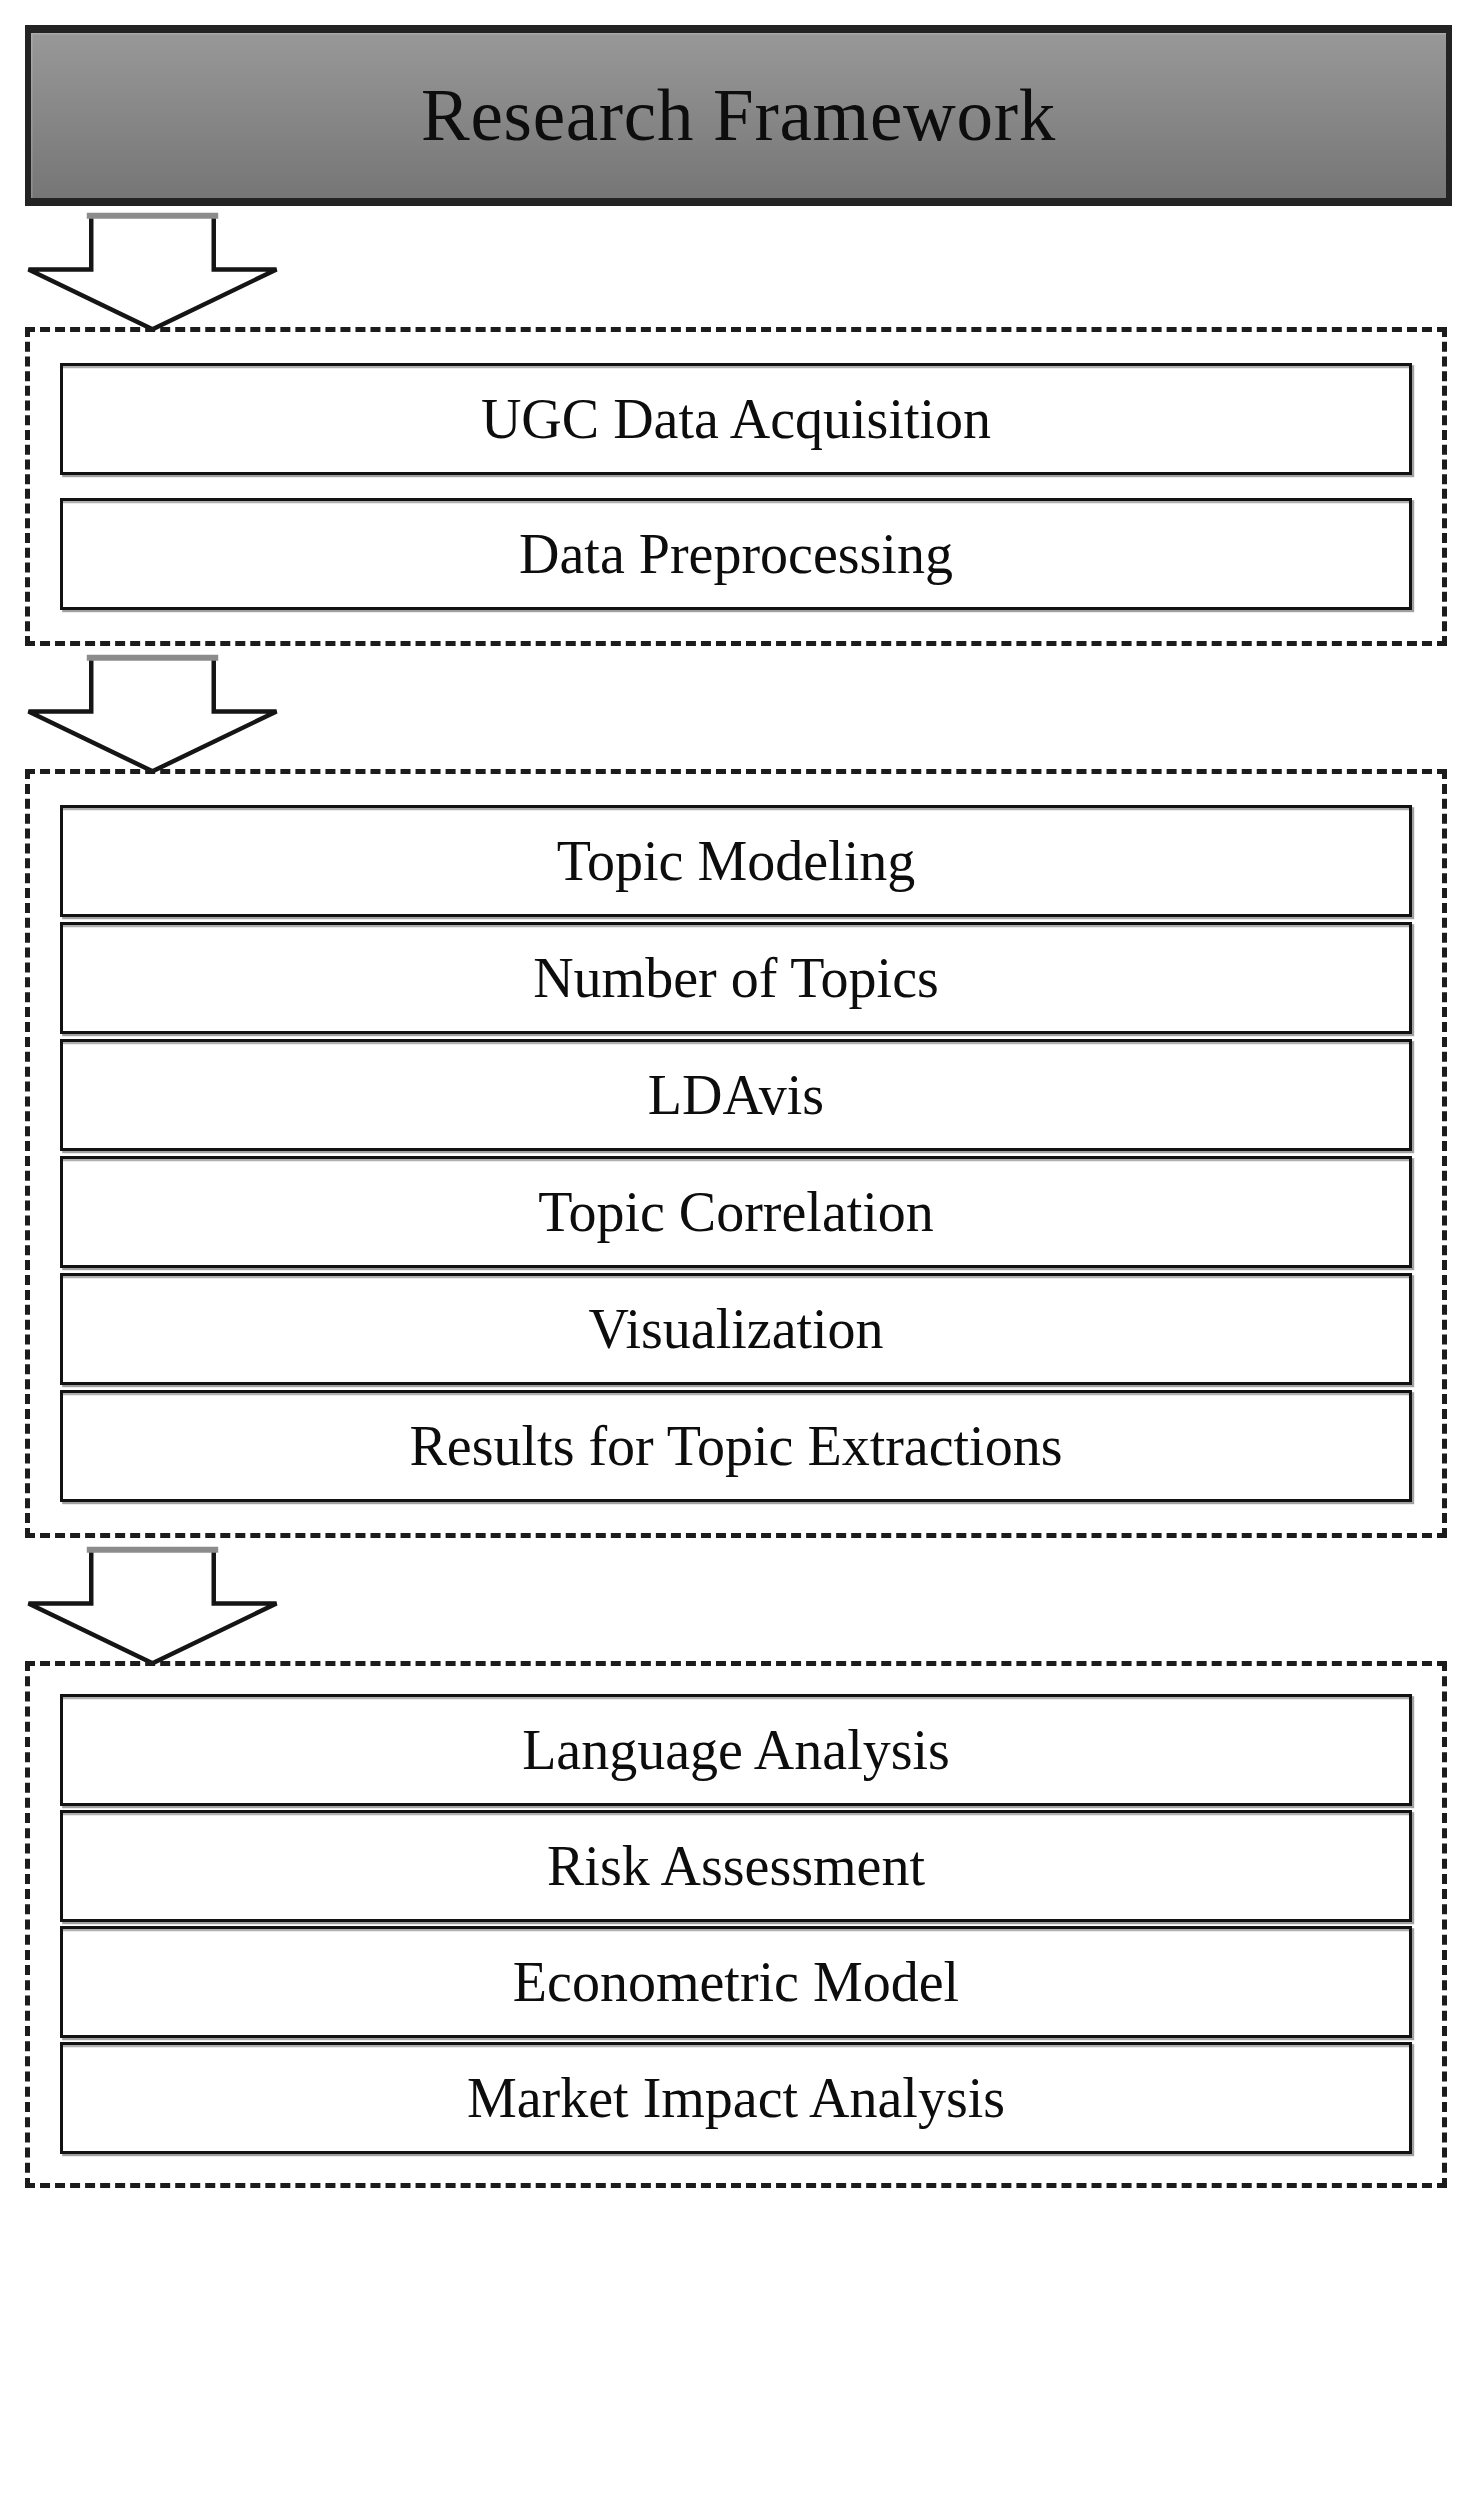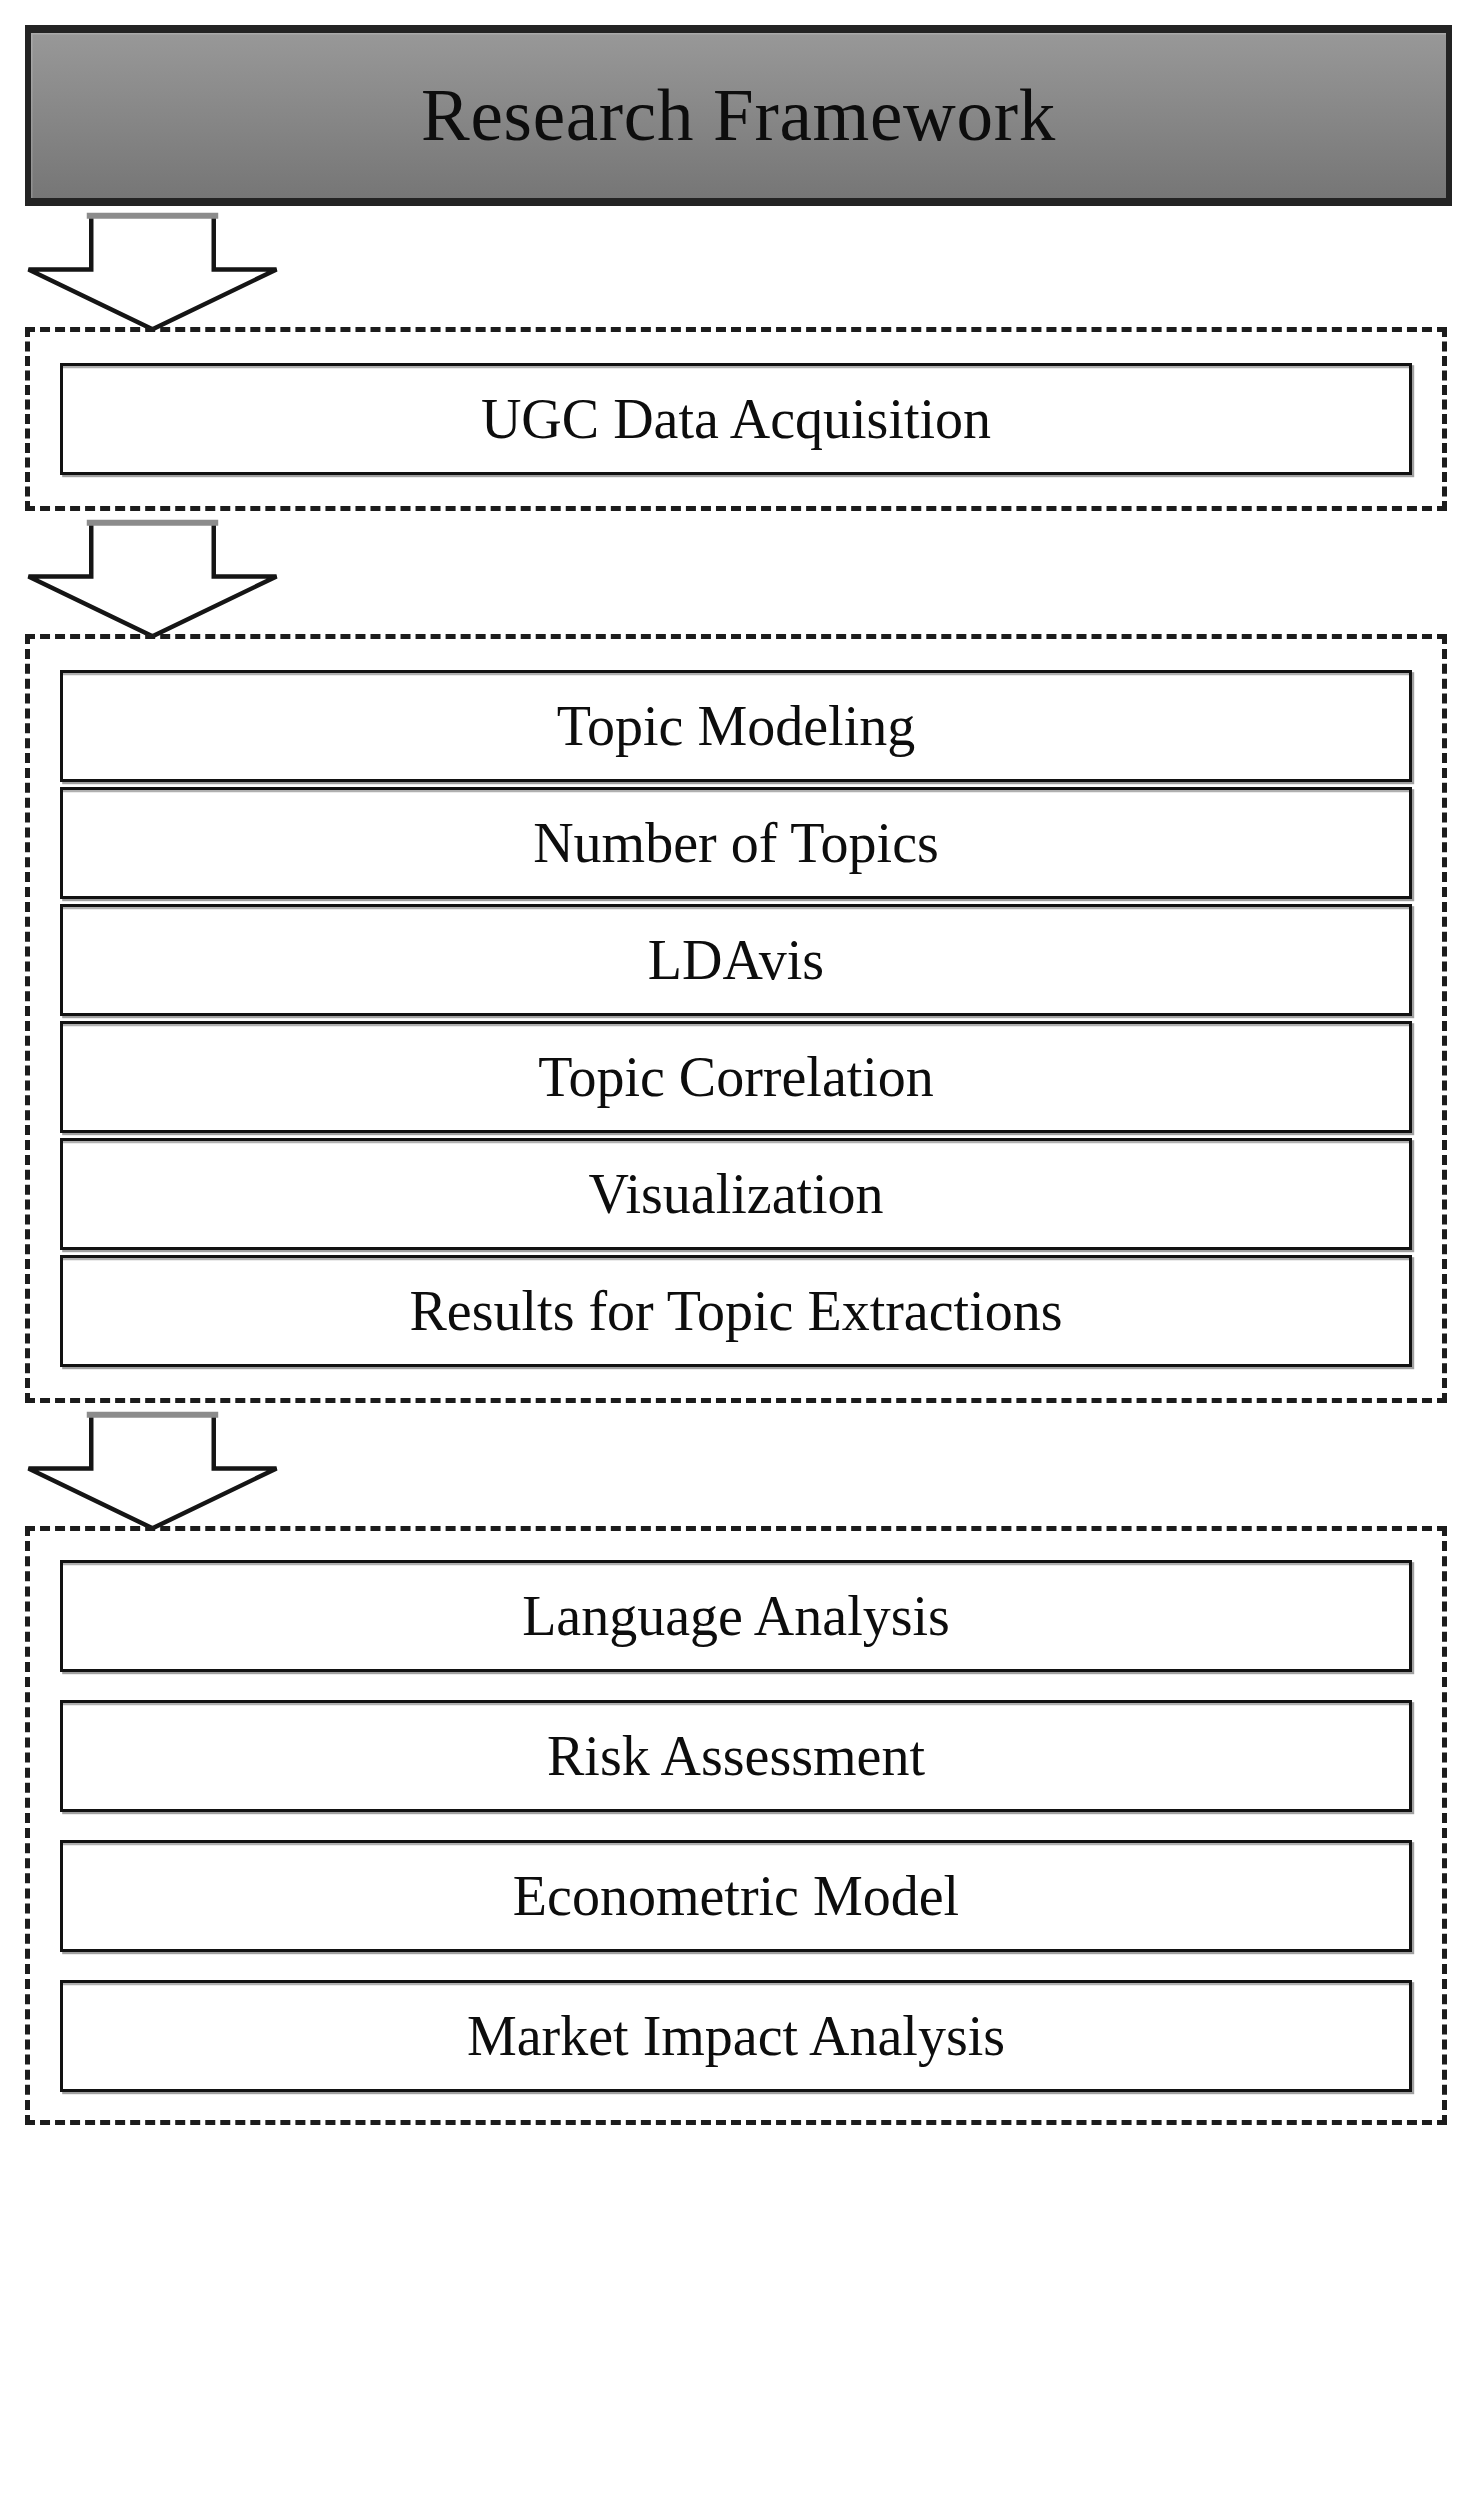--- a/index.html
+++ b/index.html
@@ -43,21 +43,21 @@
   .arrow-mid{margin:8.2px 0 -6px 0;}
   .arrow svg{display:block;}
   .panel{
     flex:none;
     width:1422px;
     border:5.2px dashed var(--dashed-border);
     display:flex;flex-direction:column;
   }
   .panel-1{padding:31px 30px;gap:22.5px;}
   .panel-2{padding:31px 30px;gap:5px;font-family:Liberation Serif, serif;}
-  .panel-3{padding:28.5px 30px;gap:28px;}
+  .panel-3{padding:28.5px 30px;gap:4px;}
   .step{
     flex:none;
     height:112px;
     border:3.7px solid var(--box-border);
     background:#ffffff;
     display:flex;align-items:center;justify-content:center;
     font-size:56px;line-height:1;
     box-shadow:inset 0 2.2px 0 #b0b0b0, 2.2px 2.2px 0 #a0a0a0;
     text-align:center;
   }
@@ -73,20 +73,21 @@
 
   <div class="arrow arrow-1">
     <svg width="255" height="121" viewBox="0 0 340 162" xmlns="http://www.w3.org/2000/svg">
       <polygon points="88,5 252,5 252,77 336,77 170,157 4,77 88,77" fill="var(--arrow-fill)" stroke="var(--arrow-outline)" stroke-width="6" stroke-linejoin="miter"></polygon>
       <line x1="82" y1="5" x2="258" y2="5" stroke="var(--arrow-top-shade)" stroke-width="8"></line>
     </svg>
   </div>
 
   <section class="panel panel-1">
     <div class="step">UGC Data Acquisition</div>
+    <div class="step">Data Preprocessing</div>
   </section>
 
   <div class="arrow arrow-mid">
     <svg width="255" height="121" viewBox="0 0 340 162" xmlns="http://www.w3.org/2000/svg">
       <polygon points="88,5 252,5 252,77 336,77 170,157 4,77 88,77" fill="var(--arrow-fill)" stroke="var(--arrow-outline)" stroke-width="6" stroke-linejoin="miter"></polygon>
       <line x1="82" y1="5" x2="258" y2="5" stroke="var(--arrow-top-shade)" stroke-width="8"></line>
     </svg>
   </div>
 
   <section class="panel panel-2">

